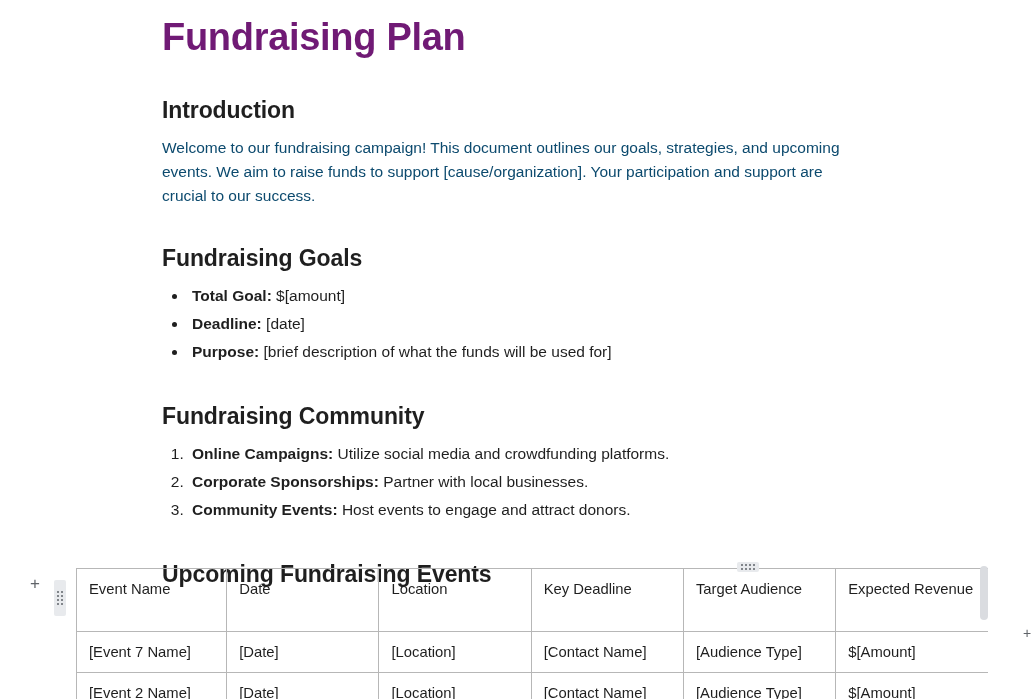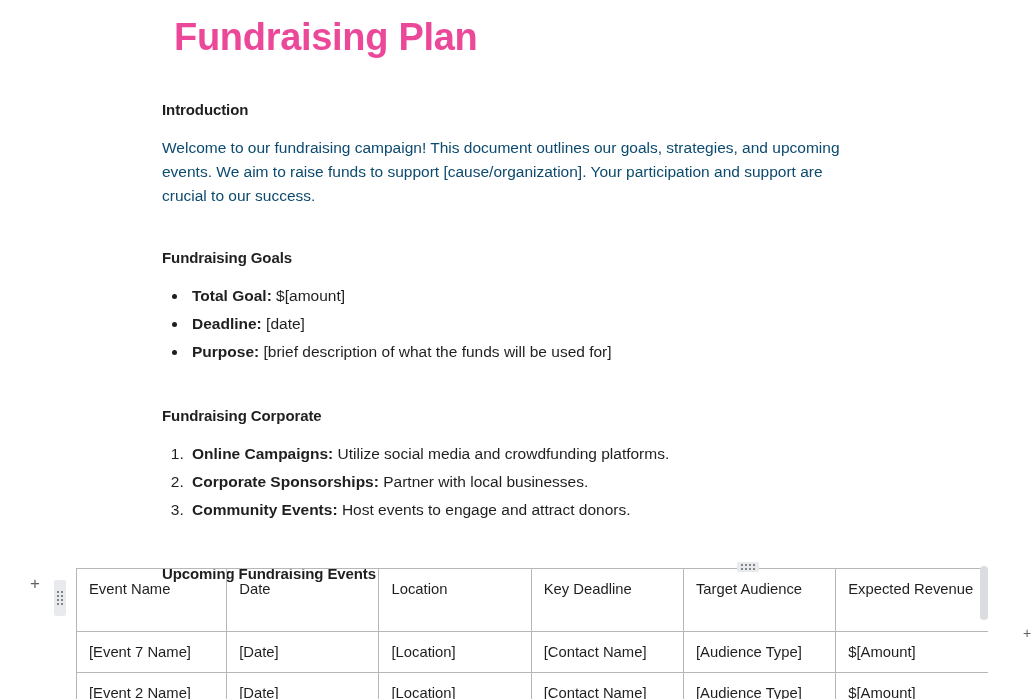--- a/index.html
+++ b/index.html
@@ -24,26 +24,26 @@
   .doc {
     position: absolute;
     left: 162px;
     top: 0;
     width: 810px;
   }
   h1.doc-title {
     font-size: 38px;
     line-height: 46px;
     font-weight: bold;
-    margin: 14px 0 0 12px;
+    margin: 14px 0 0 0;
     letter-spacing: -0.3px;
-    color: #ec4899;
+    color: #701a75;
   }
   h2.section-heading {
-    font-size: 15px;
+    font-size: 23px;
     line-height: 28px;
     font-weight: bold;
     margin: 36px 0 0 0;
     letter-spacing: -0.1px;
     color: #1f1f1f;
   }
   p.para {
     font-size: 15.5px;
     line-height: 24px;
     margin: 12px 0 0 0;
@@ -190,21 +190,21 @@
     <h2 class="section-heading">Introduction</h2>
     <p class="para">Welcome to our fundraising campaign! This document outlines our goals, strategies, and upcoming events. We aim to raise funds to support [cause/organization]. Your participation and support are crucial to our success.</p>
 
     <h2 class="section-heading">Fundraising Goals</h2>
     <ul class="bullets">
       <li><span class="b">Total Goal:</span> <span>$[amount]</span></li>
       <li><span class="b">Deadline:</span> <span>[date]</span></li>
       <li><span class="b">Purpose:</span> <span>[brief description of what the funds will be used for]</span></li>
     </ul>
 
-    <h2 class="section-heading">Fundraising Corporate</h2>
+    <h2 class="section-heading">Fundraising Community</h2>
     <ol class="numbers">
       <li><span class="b">Online Campaigns:</span> <span>Utilize social media and crowdfunding platforms.</span></li>
       <li><span class="b">Corporate Sponsorships:</span> <span>Partner with local businesses.</span></li>
       <li><span class="b">Community Events:</span> <span>Host events to engage and attract donors.</span></li>
     </ol>
 
     <h2 class="section-heading">Upcoming Fundraising Events</h2>
   </div>
 
   <div class="table-wrap">

